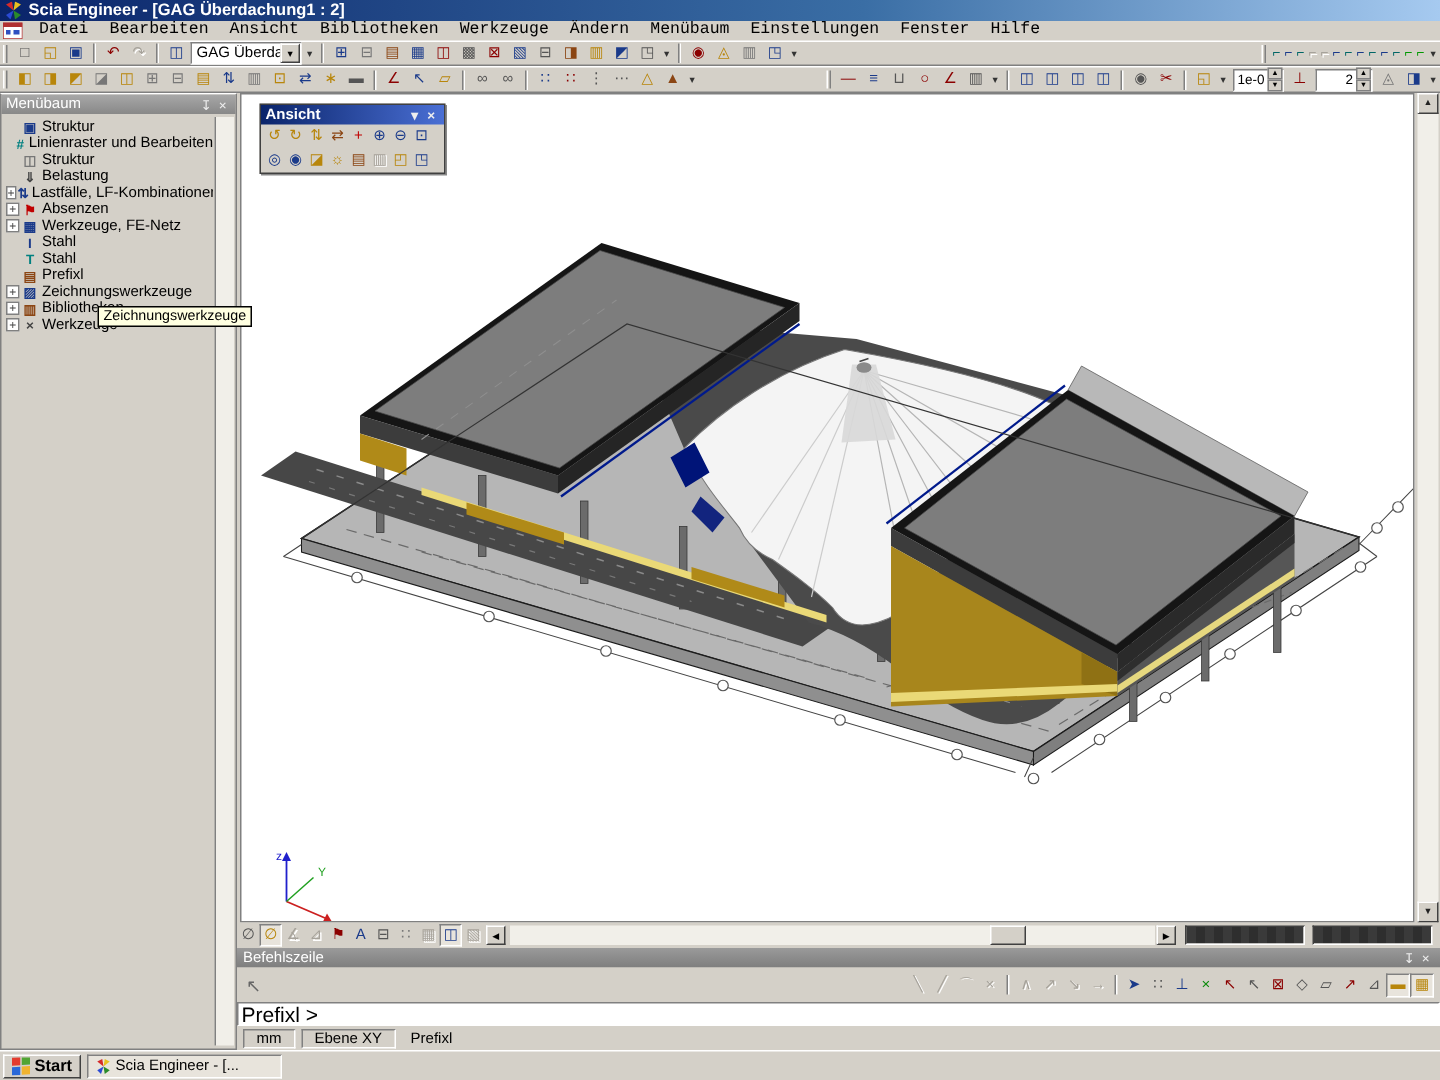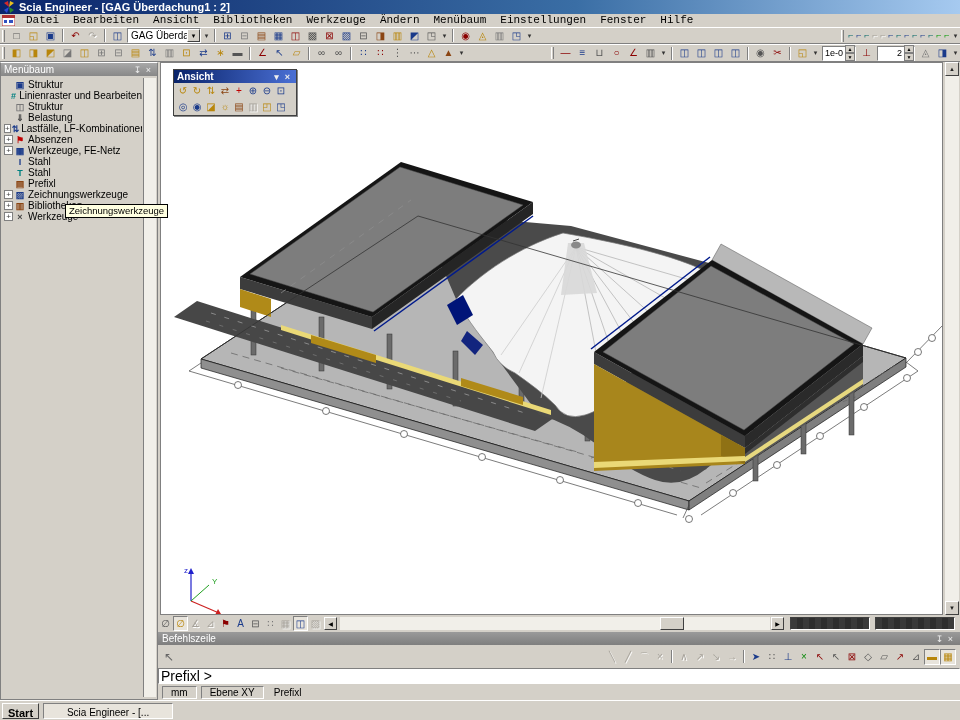--- a/index.html
+++ b/index.html
@@ -1,20 +1,20 @@
 <!DOCTYPE html>
 <html><head>
 <meta charset="utf-8">
 <style>
   html,body{margin:0;padding:0;background:#6b6b6b;}
   *{box-sizing:border-box;}
   #screen{position:relative;width:960px;height:720px;background:#d4d0c8;overflow:hidden;
           font-family:"Liberation Sans", sans-serif;font-size:11px;color:#000;}
   
-  .raised{border-top:1px solid #fff;border-left:1px solid #fff;border-right:1px solid #404040;border-bottom:1px solid #404040;flex-direction:column;}
+  .raised{border-top:1px solid #fff;border-left:1px solid #fff;border-right:1px solid #404040;border-bottom:1px solid #404040;}
   
   #titlebar{position:absolute;left:0;top:0;width:960px;height:14px;
     background:linear-gradient(90deg,#0a246a,#3a6ea5 60%,#a6caf0);display:flex;align-items:center;padding:0 3px;}
   #titlebar .ttext{color:#fff;font-weight:bold;font-size:11px;margin-left:4px;white-space:nowrap;}
   .logo-ico{width:12px;height:12px;display:inline-block;}
   
   #menubar{position:absolute;left:0;top:14px;width:960px;height:13px;display:flex;align-items:center;background:#d4d0c8;font-family:Liberation Mono, monospace;}
   .mdi-ico{width:13px;height:11px;margin:0 4px 0 2px;display:inline-flex;}
   .mitem{padding:0 7px;font-size:11px;line-height:13px;cursor:default;}
   

